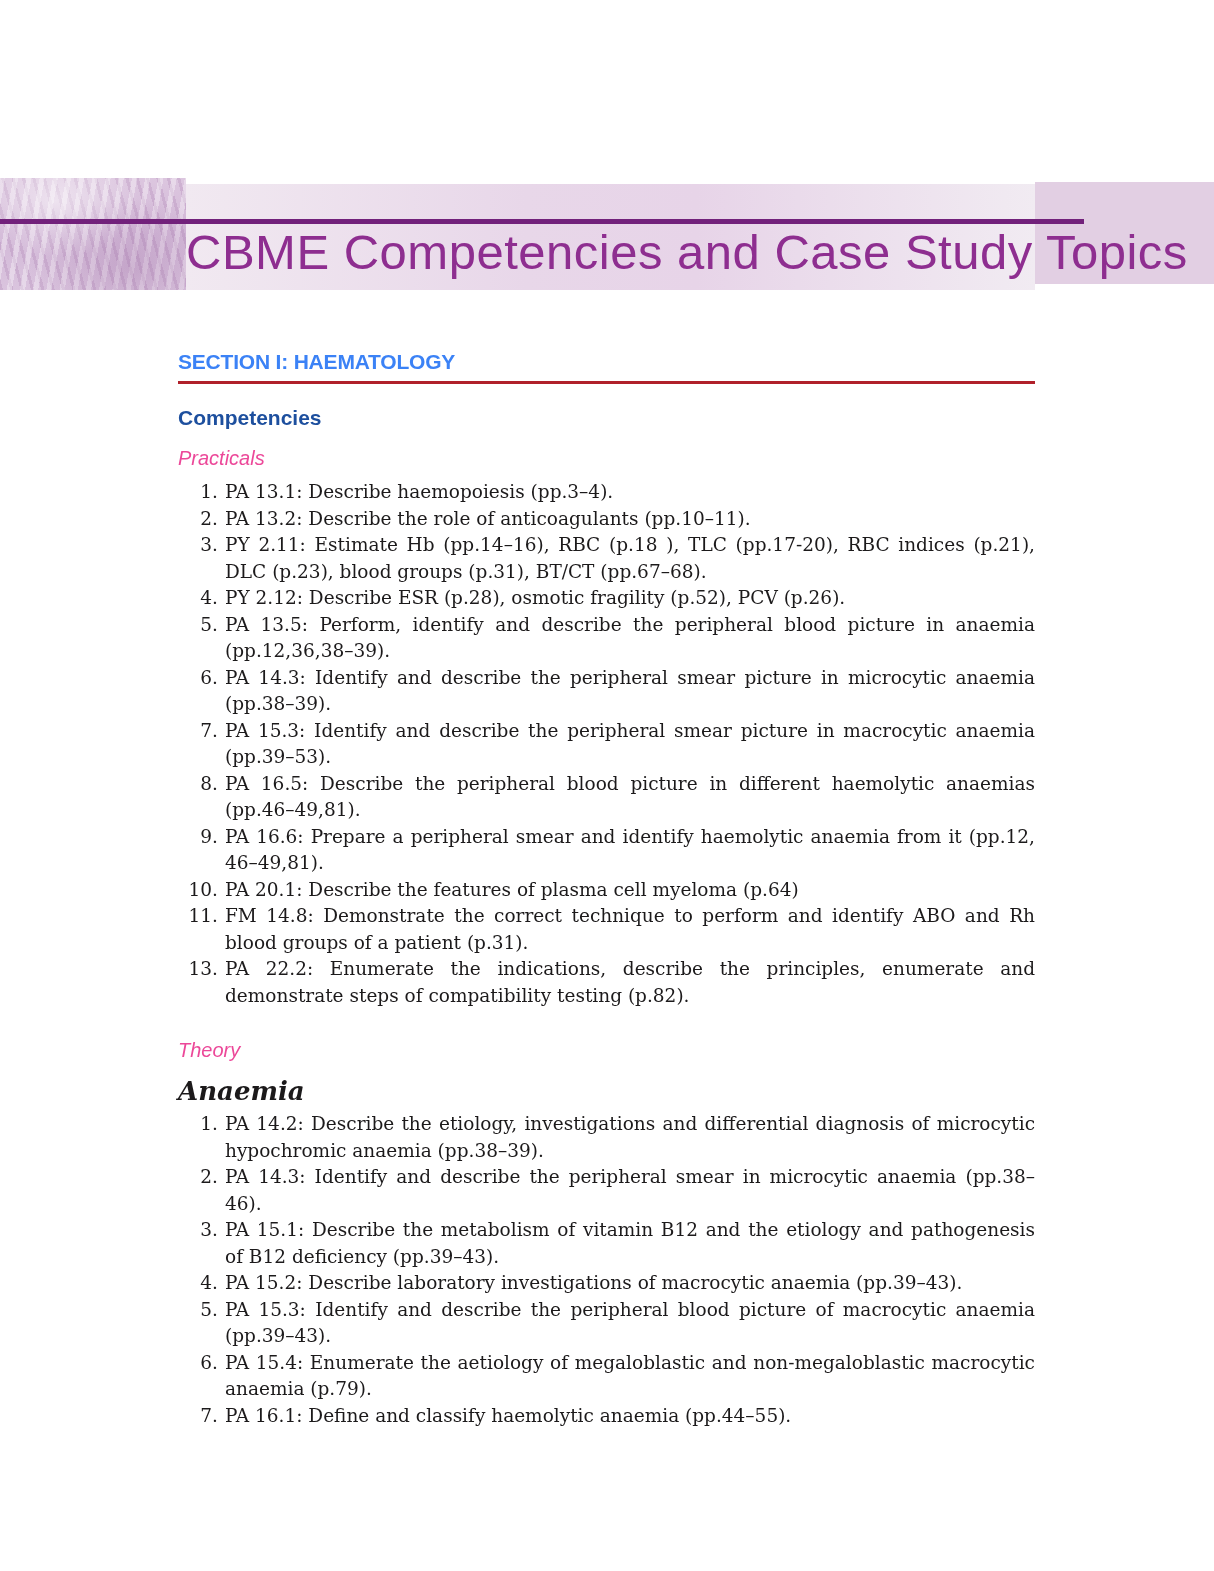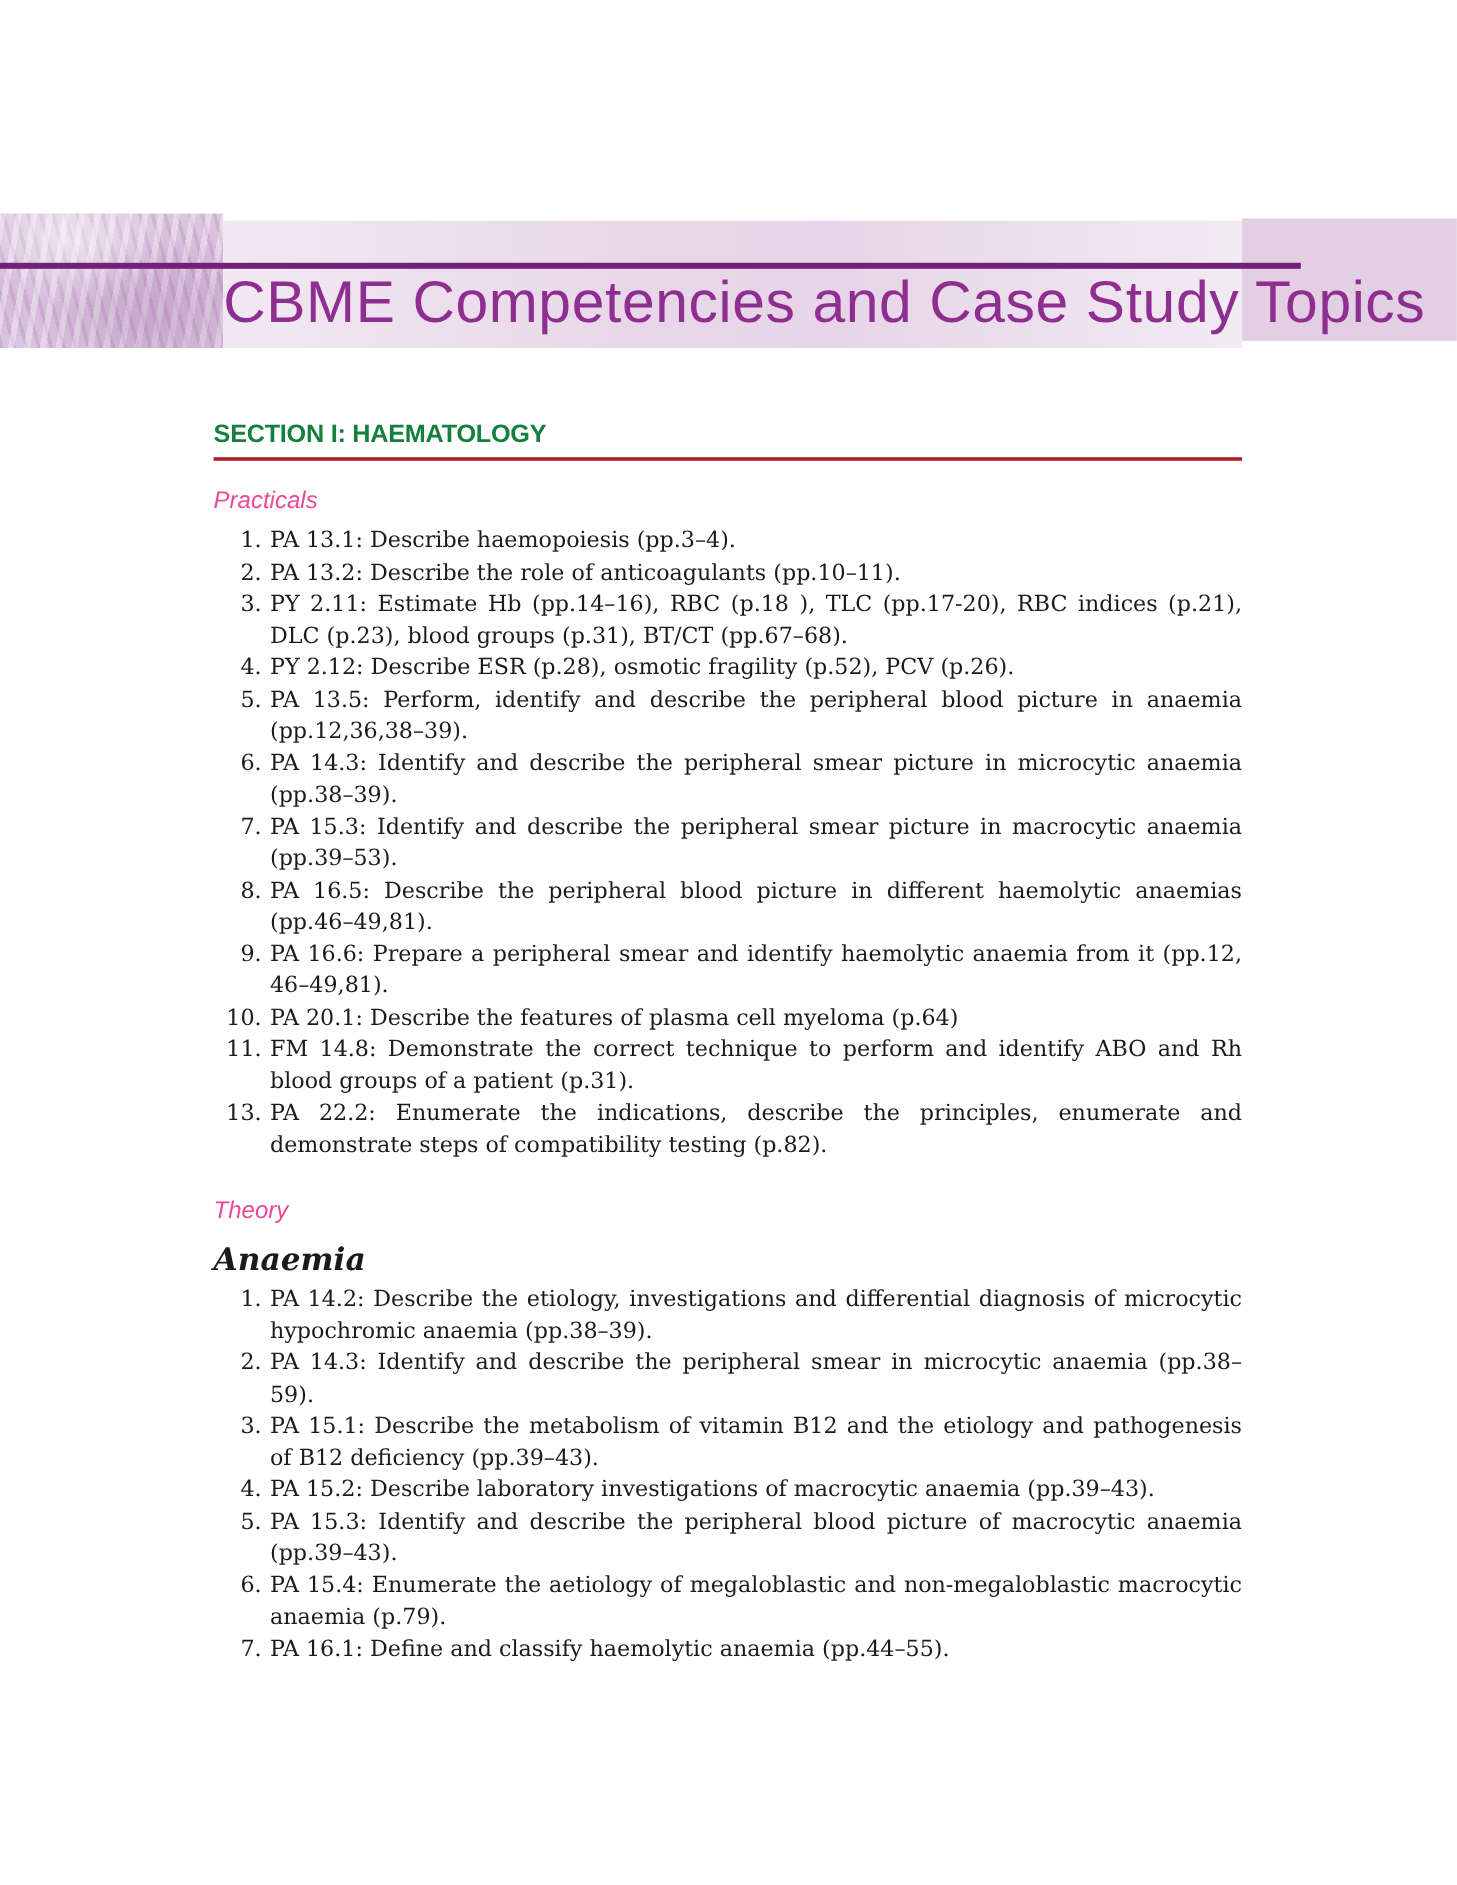--- a/index.html
+++ b/index.html
@@ -44,21 +44,21 @@
     white-space:nowrap;
   }
 
   
   .content{
     position:absolute; left:178px; top:350px; width:857px;
     color:#1c1a1b;
   }
   .section-heading{
     font-size:21px; font-weight:bold; letter-spacing:-0.2px;
-    color:#15803d;
+    color:#3b82f6;
     border-bottom:3px solid #b0202a;
     padding-bottom:7px;
     margin:0 0 22px 0;
   }
   .competencies-heading{
     font-size:21px; font-weight:bold;
     color:#1d4f9e;
     margin:0 0 17px 0;
   }
   .sub-italic{
@@ -96,20 +96,21 @@
   <div class="banner-marble"></div>
   <div class="banner-center"></div>
   <div class="banner-right"></div>
   <div class="banner-rule"></div>
   <div class="page-title">CBME Competencies and Case Study Topics</div>
 </div>
 
 <div class="content">
   <h2 class="section-heading">SECTION I: HAEMATOLOGY</h2>
 
+  <h3 class="competencies-heading">Competencies</h3>
 
   <h4 class="sub-italic">Practicals</h4>
 
   <div class="num-list">
       <div class="li">
         <span class="num">1.</span>
         <span class="txt">PA 13.1: Describe haemopoiesis (pp.3–4).</span>
       </div>
       <div class="li">
         <span class="num">2.</span>
@@ -161,21 +162,21 @@
 
   <h4 class="anaemia-heading">Anaemia</h4>
 
   <div class="num-list">
       <div class="li">
         <span class="num">1.</span>
         <span class="txt">PA 14.2: Describe the etiology, investigations and differential diagnosis of microcytic hypochromic anaemia (pp.38–39).</span>
       </div>
       <div class="li">
         <span class="num">2.</span>
-        <span class="txt">PA 14.3: Identify and describe the peripheral smear in microcytic anaemia (pp.38–59).</span>
+        <span class="txt">PA 14.3: Identify and describe the peripheral smear in microcytic anaemia (pp.38–46).</span>
       </div>
       <div class="li">
         <span class="num">3.</span>
         <span class="txt">PA 15.1: Describe the metabolism of vitamin B12 and the etiology and pathogenesis of B12 deficiency (pp.39–43).</span>
       </div>
       <div class="li">
         <span class="num">4.</span>
         <span class="txt">PA 15.2: Describe laboratory investigations of macrocytic anaemia (pp.39–43).</span>
       </div>
       <div class="li">

